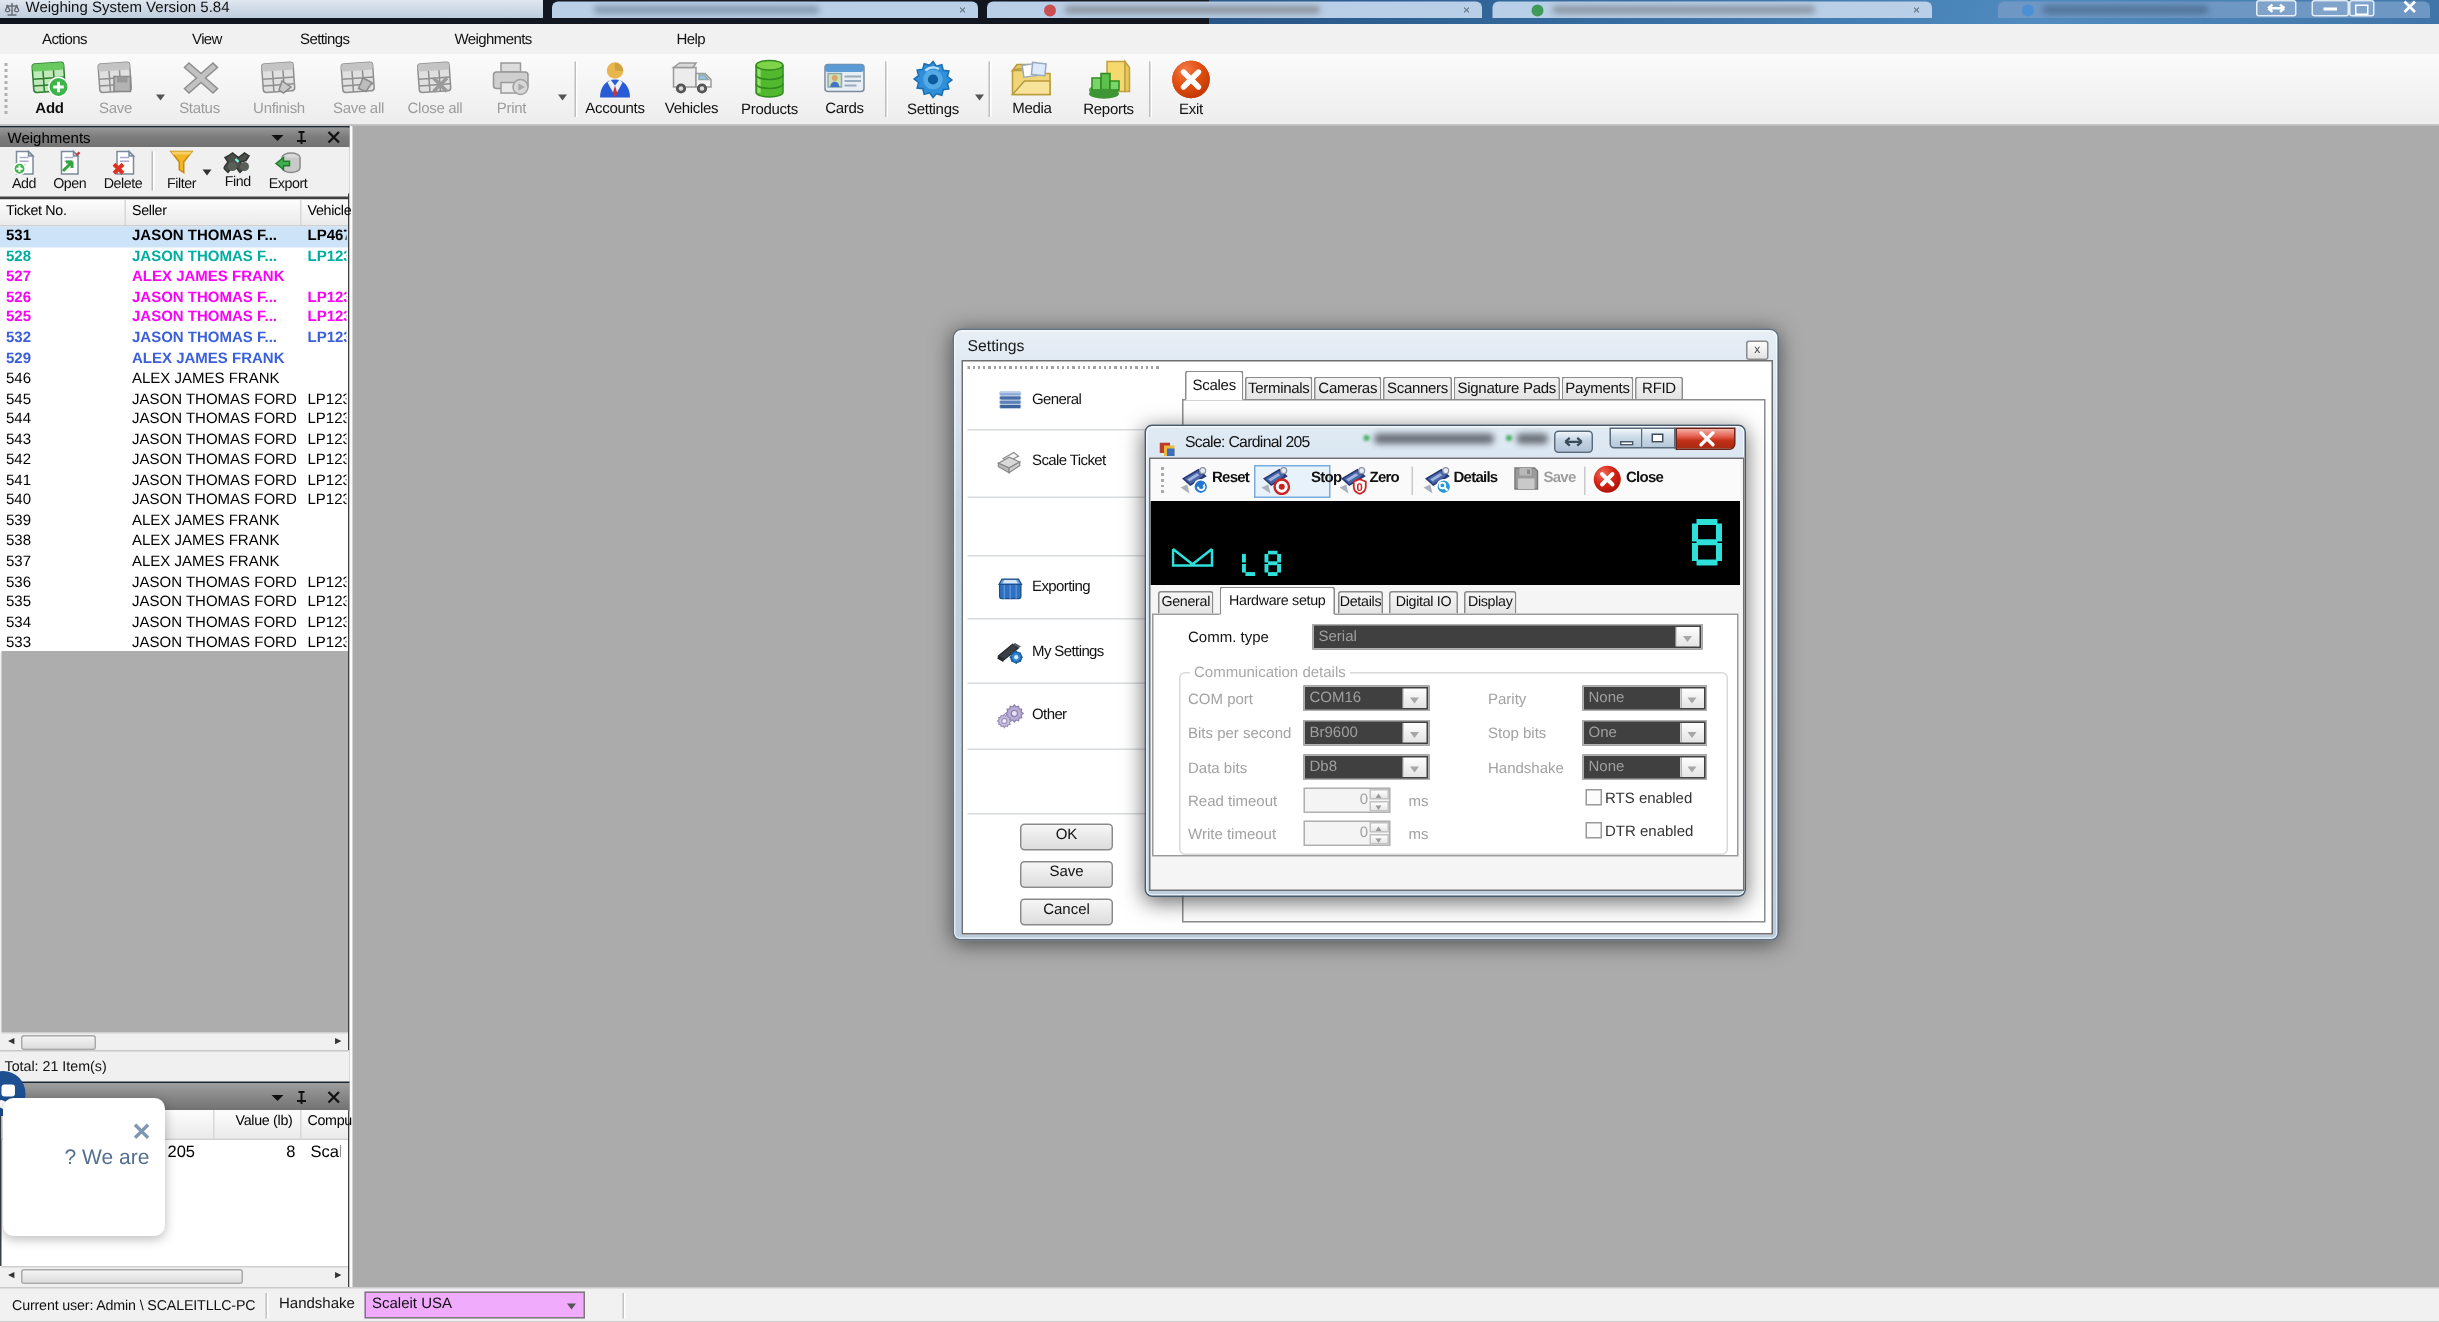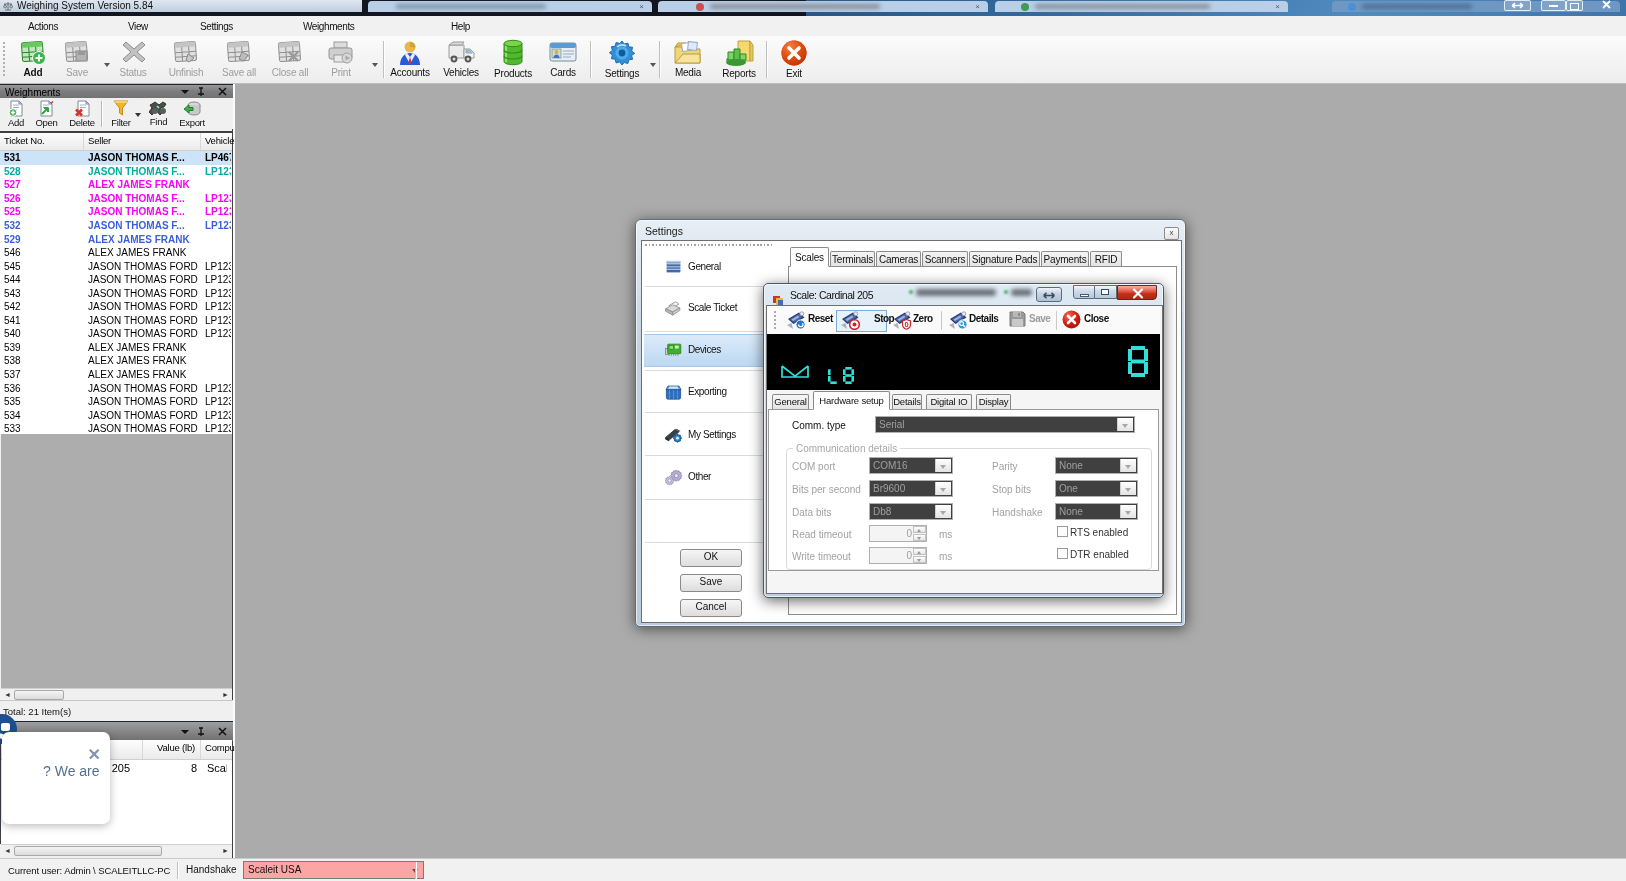--- a/index.html
+++ b/index.html
@@ -511,21 +511,21 @@
 <div class="hscroll abs" style="top:844px;border-top:1px solid #cfcfcf;">
   <div class="arr" style="left:3px;">◄</div>
     <div class="arr" style="right:3px;">►</div>
   <div class="thumb" style="left:13px;width:148px;"></div>
 </div>
 
 <div id="statusbar" class="abs">
   <span class="abs" style="left:8px;top:6px;font-size:9.5px;letter-spacing:-0.1px;">Current user: Admin \ SCALEITLLC-PC</span>
   <div class="sbsep" style="left:177px;"></div>
   <span class="abs" style="left:186px;top:5px;">Handshake</span>
-  <div class="abs" style="left:243px;top:2px;width:181px;height:18px;background:#fca5a5;border:1px solid #7a7a7a;box-sizing:border-box;">
+  <div class="abs" style="left:243px;top:2px;width:147px;height:18px;background:#f0abfc;border:1px solid #7a7a7a;box-sizing:border-box;">
     <span class="abs" style="left:4px;top:2px;">Scaleit USA</span>
     <div class="dd" style="right:5px;top:7px;"></div>
   </div>
   <div class="sbsep" style="left:415px;"></div>
 </div>
 
 <div id="sdlg" class="abs">
   <span class="titl">Settings</span>
   <div id="sdlgclose">x</div>
   <div id="sdlgc">
@@ -541,31 +541,20 @@
         <span class="ml">General</span>
       </div>
 <div class="mitem" style="top:46px;">
         <span class="mi"><svg width="24" height="22" viewBox="0 0 24 22">
             <path d="M6 8l9-5 4 3-9 5z" fill="#f2f2f2" stroke="#8a8a8a"></path>
             <path d="M2 12l9-5 9 4-9 5z" fill="#d9d9d9" stroke="#8a8a8a"></path>
             <path d="M2 12v3l9 5v-4z" fill="#b9b9b9" stroke="#8a8a8a"></path>
             <path d="M20 11v3l-9 6v-4z" fill="#cfcfcf" stroke="#8a8a8a"></path>
           </svg></span>
         <span class="ml">Scale Ticket</span>
-      </div>
-<div class="mitem" style="top:88px;">
-        <div class="abs" style="left:1px;top:4.5px;width:141px;height:33px;background:linear-gradient(#dcebfa,#bcd8f2);border-top:1px solid #a5c8e8;border-bottom:1px solid #a5c8e8;box-sizing:border-box;"></div>
-        <span class="mi"><svg width="26" height="22" viewBox="0 0 26 22">
-            <rect x="2" y="9" width="4" height="8" fill="#cfcfcf" stroke="#7a7a7a"></rect>
-            <rect x="5" y="3" width="18" height="13" rx="1" fill="#3faf2e" stroke="#1f7d18"></rect>
-            <rect x="7" y="5" width="6" height="5" fill="#8fdd7a" stroke="#2a8a1f"></rect>
-            <rect x="15" y="5" width="5" height="4" fill="#d8f0c8"></rect>
-            <path d="M7 16v3M10 16v3M13 16v3M16 16v3M19 16v3" stroke="#888" stroke-width="1.4"></path>
-          </svg></span>
-        <span class="ml">Devices</span>
       </div>
 <div class="mitem" style="top:173px;">
         <span class="mi"><svg width="24" height="22" viewBox="0 0 24 22">
             <path d="M2 14L14 4l5 3-12 10z" fill="#3a3f45" stroke="#23282e"></path>
             <path d="M14 4l5 3 2-1-5-3z" fill="#596069"></path>
             <path d="M2 14l5 3-1 2-5-3z" fill="#23282e"></path>
             <circle cx="17" cy="15" r="4.6" fill="#2e86d0" stroke="#1a5a96"></circle>
             <circle cx="17" cy="15" r="1.8" fill="#d6ebfa"></circle>
             <path d="M17 9.5v2M17 18.5v2M11.5 15h2M20.5 15h2M13.2 11.2l1.4 1.4M19.4 17.4l1.4 1.4M20.8 11.2l-1.4 1.4M14.6 17.4l-1.4 1.4" stroke="#1a5a96" stroke-width="1.4"></path>
           </svg></span>

